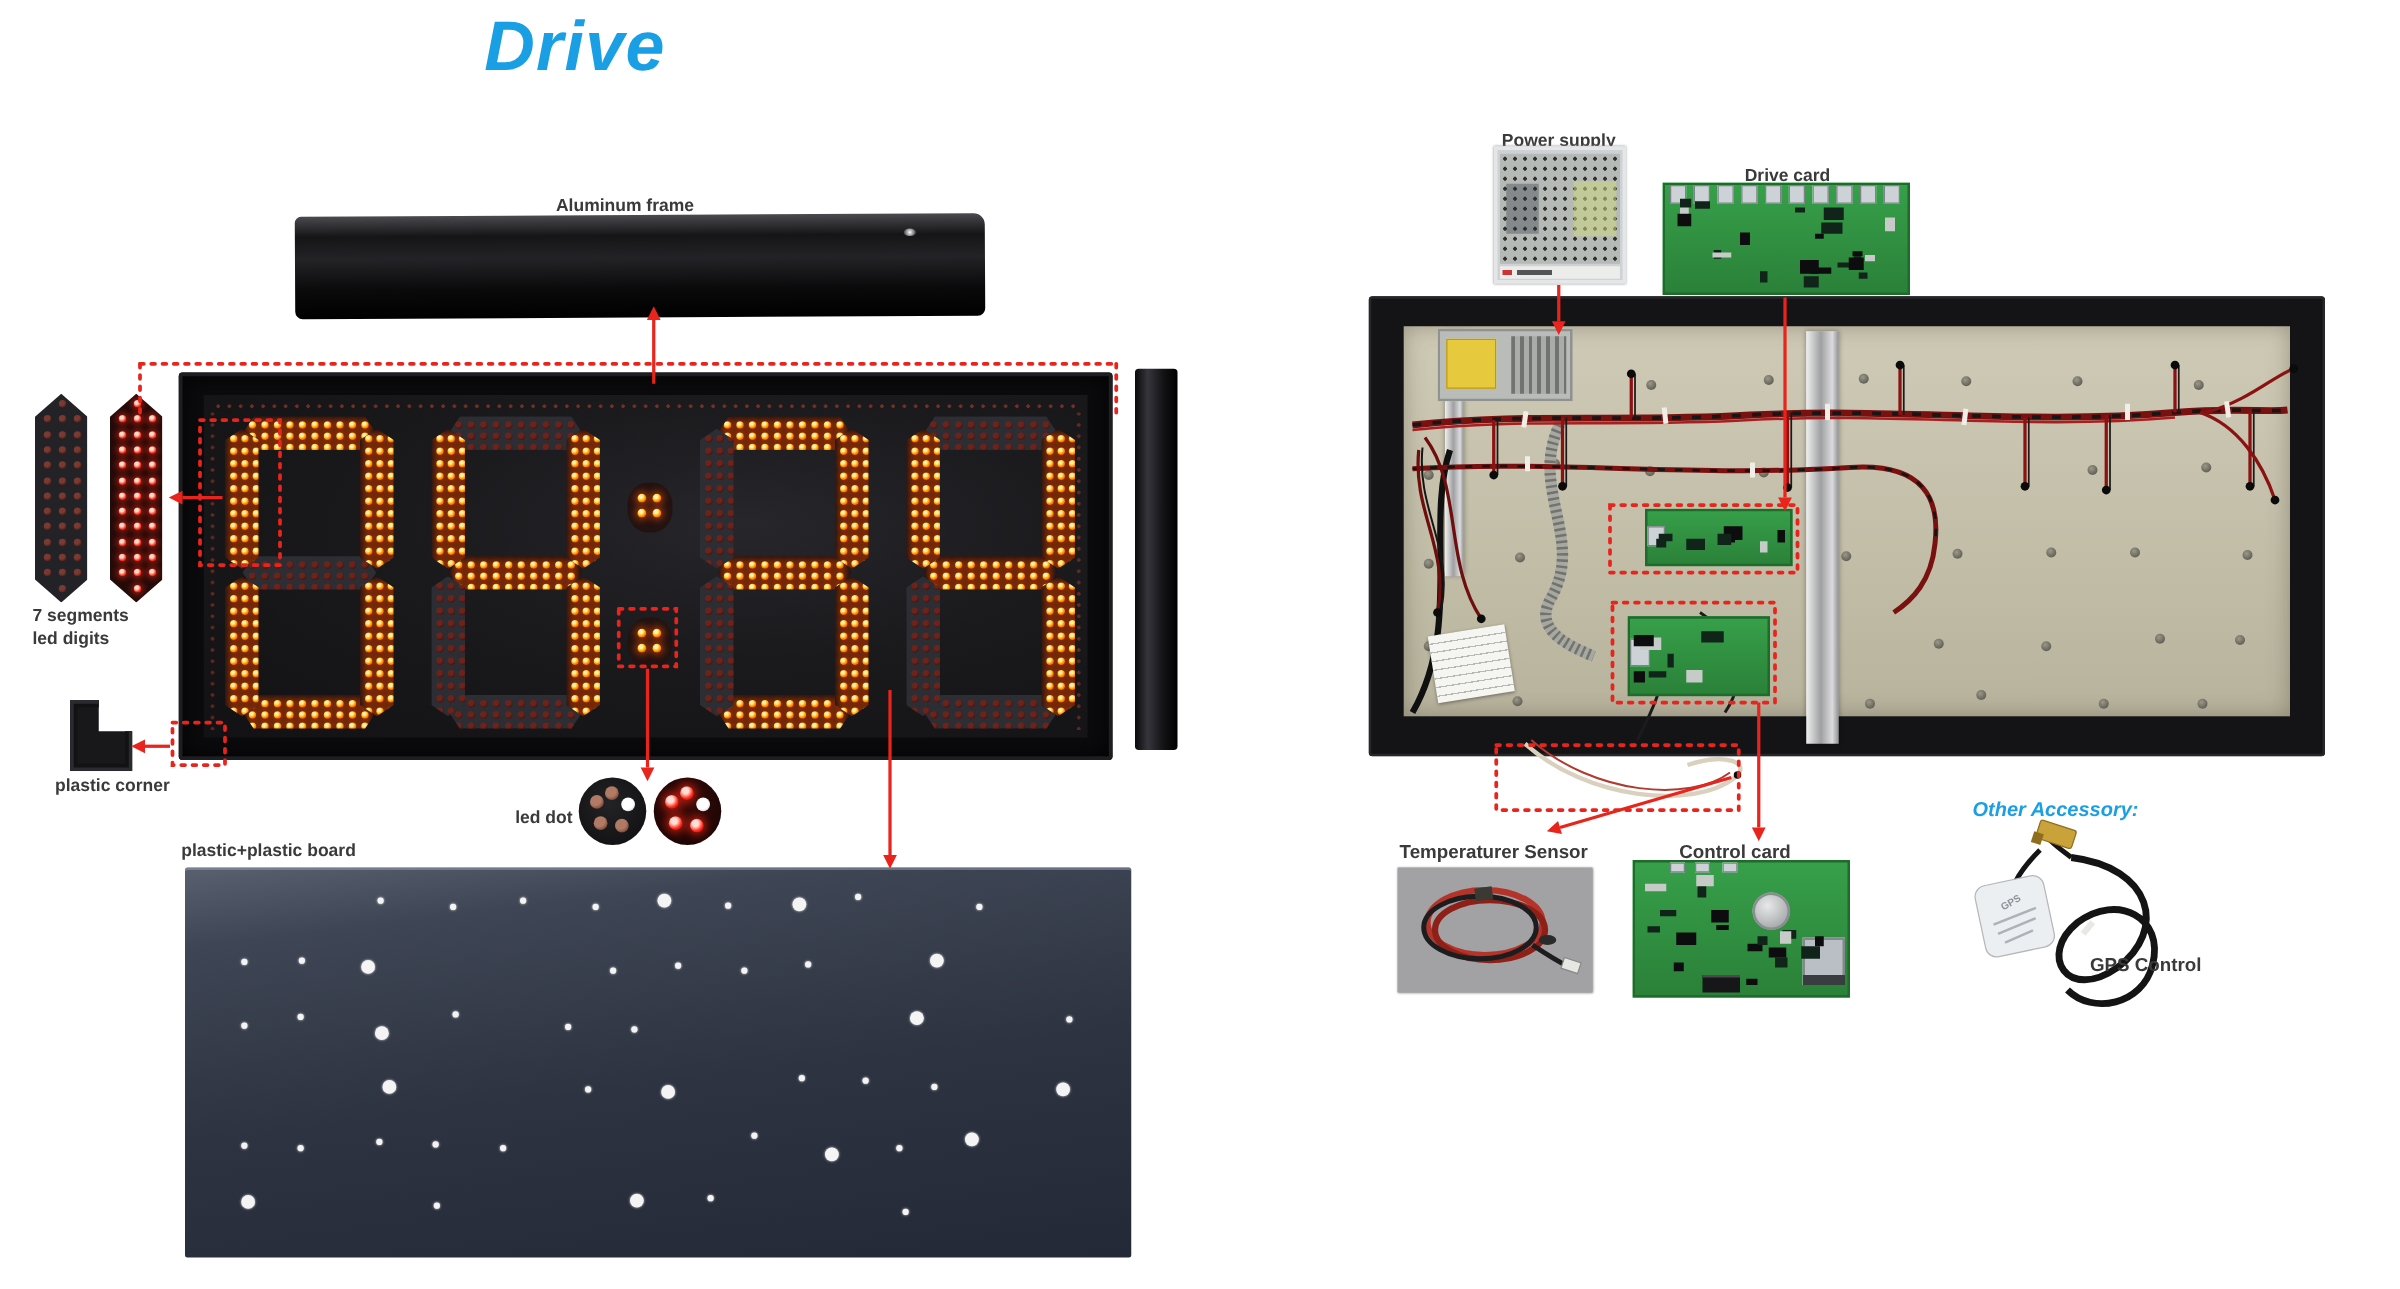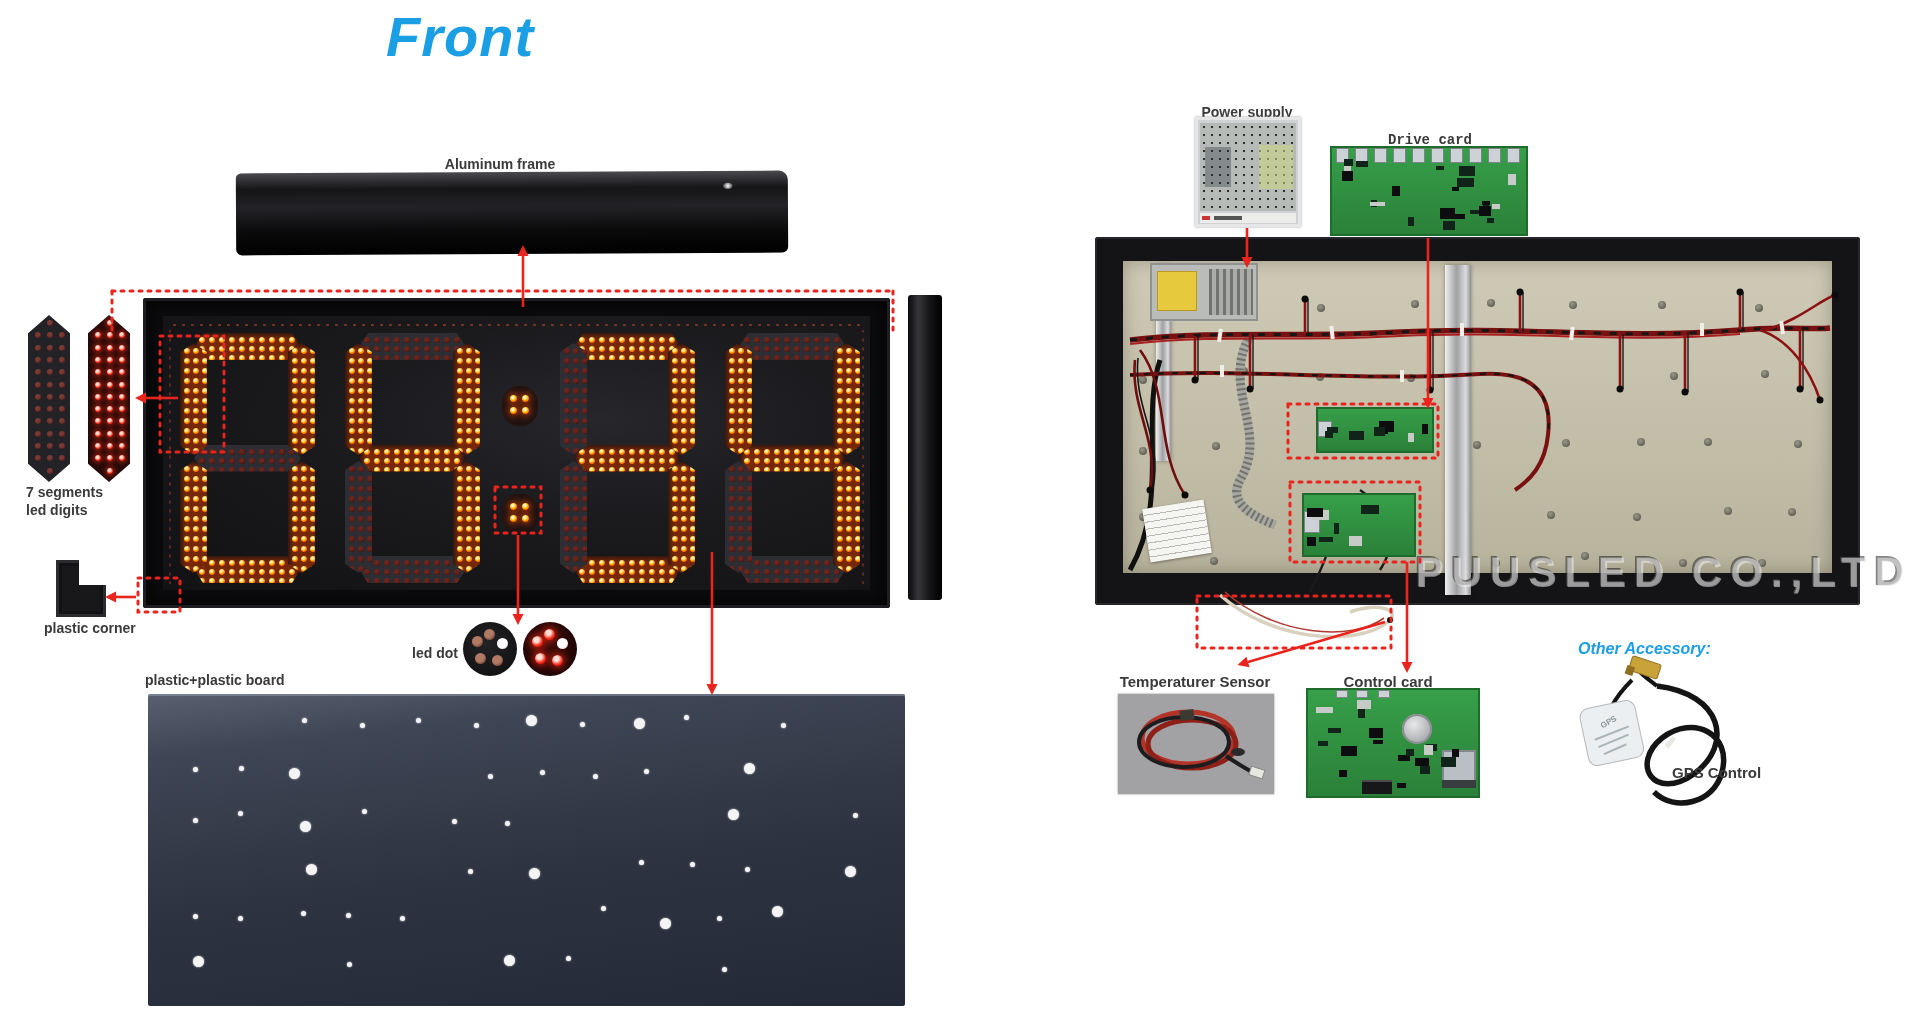--- a/index.html
+++ b/index.html
@@ -108,21 +108,21 @@
   svg{position:absolute;overflow:visible;}
   .red-line{stroke:var(--red,#E8241C);stroke-width:2.6;fill:none;}
   .red-dot{stroke:var(--red,#E8241C);stroke-width:3;fill:none;stroke-dasharray:3 6;stroke-linecap:round;}
   .red-fill{fill:var(--red,#E8241C);}
 </style>
 </head>
 <body>
 
 <div id="stage">
 
-  <div class="title" style="left:360px;top:4px;width:200px;">Front</div>
+  <div class="title" style="left:360px;top:4px;width:200px;">Drive</div>
 
   <div class="lbl center" style="left:400px;top:156px;width:200px;">Aluminum frame</div>
   <div class="abs" id="frame-bar"></div>
 
   <div class="abs" id="display-outer"></div>
   <div class="abs" id="display-face">
     <div class="abs dimrow" style="left:10px;top:6px;width:687px;height:6px;"></div>
     <div class="abs dimcol" style="left:4px;top:14px;width:6px;height:254px;"></div>
     <div class="abs dimcol" style="left:697px;top:14px;width:6px;height:254px;"></div>
     <div id="led-display">
@@ -1242,21 +1242,21 @@
   <div class="abs" id="side-bar"></div>
 
   <div class="lbl center" style="left:1147px;top:104px;width:200px;">Power supply</div>
   <div class="abs" id="psu-photo">
     <div id="psu-mesh"></div>
     <div id="psu-blob1"></div>
     <div id="psu-blob2"></div>
     <div id="psu-label"></div>
   </div>
 
-  <div class="lbl center" style="left:1330px;top:132px;width:200px;font-family:Liberation Mono, monospace;">Drive card</div>
+  <div class="lbl center" style="left:1330px;top:132px;width:200px;">Drive card</div>
   <div class="pcb" id="drive-photo">
       <div class="port" style="left:6px;top:2px;width:13px;height:15px;"></div>
       <div class="port" style="left:25px;top:2px;width:13px;height:15px;"></div>
       <div class="port" style="left:44px;top:2px;width:13px;height:15px;"></div>
       <div class="port" style="left:63px;top:2px;width:13px;height:15px;"></div>
       <div class="port" style="left:82px;top:2px;width:13px;height:15px;"></div>
       <div class="port" style="left:101px;top:2px;width:13px;height:15px;"></div>
       <div class="port" style="left:120px;top:2px;width:13px;height:15px;"></div>
       <div class="port" style="left:139px;top:2px;width:13px;height:15px;"></div>
       <div class="port" style="left:158px;top:2px;width:13px;height:15px;"></div>
@@ -1390,21 +1390,20 @@
       <div class="chip " style="left:59.441475092006165px;top:12.183853621084893px;width:17.752985739499792px;height:8.539943570056904px;"></div>
       <div class="chip blk" style="left:14.859309350025233px;top:20.978772880013636px;width:8.724362947384066px;height:4.198184368292887px;"></div>
       <div class="chip " style="left:17.030325661792837px;top:43.79231600374925px;width:13.663228364970175px;height:5.550300798169477px;"></div>
       <div class="chip blk" style="left:5.390018200210938px;top:44.34605740594704px;width:8.99167722416654px;height:8.371826613029384px;"></div>
       <div class="chip slv" style="left:10.472503431789471px;top:17.36207771171649px;width:16.846551364216282px;height:9.378572975461637px;"></div>
       <div class="chip " style="left:31.789594175845675px;top:30.474308085884125px;width:5.50352718937375px;height:10.882330971715195px;"></div>
       <div class="chip blk" style="left:4.869456309901507px;top:14.700186008758184px;width:15.860308324853102px;height:8.954931587891156px;"></div>
     </div>
   <div class="abs" id="white-sticker"></div>
 
-  <div id="watermark" class="abs">PUUSLED CO.,LTD</div>
 
   <div class="lbl center" style="left:1095px;top:673px;width:200px;font-size:15px;">Temperaturer Sensor</div>
   <div class="abs" id="sensor-photo">
     <svg width="156" height="100" viewBox="0 0 156 100">
       <ellipse cx="70" cy="44" rx="46" ry="26" stroke="#b5342a" stroke-width="5" fill="none"></ellipse>
       <ellipse cx="74" cy="50" rx="44" ry="24" stroke="#8e2018" stroke-width="5" fill="none"></ellipse>
       <ellipse cx="66" cy="48" rx="45" ry="25" stroke="#1d1d1f" stroke-width="4" fill="none"></ellipse>
       <rect x="62" y="16" width="14" height="10" fill="#3a3a33" transform="rotate(-8 69 21)"></rect>
       <path d="M108,62 C120,70 130,76 138,80" stroke="#1d1d1f" stroke-width="4" fill="none"></path>
       <rect x="132" y="74" width="14" height="9" fill="#e6e6e2" stroke="#8a8a86" transform="rotate(18 139 78)"></rect>

